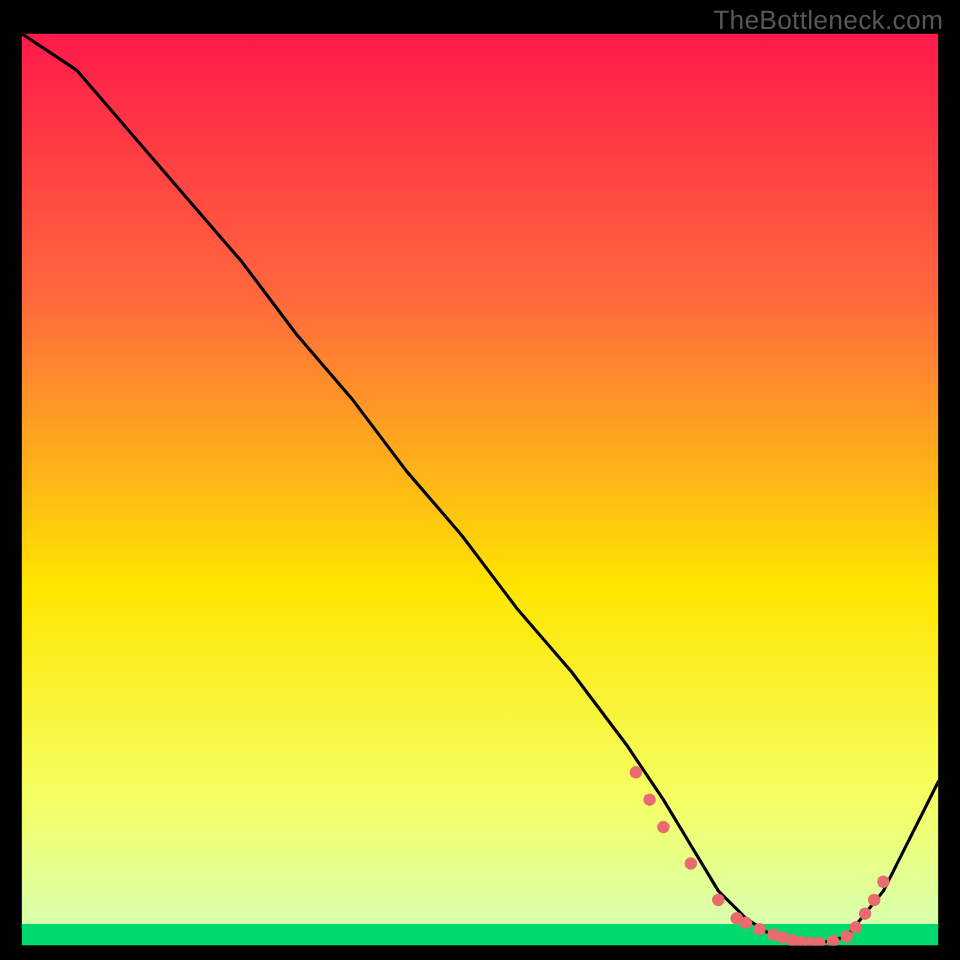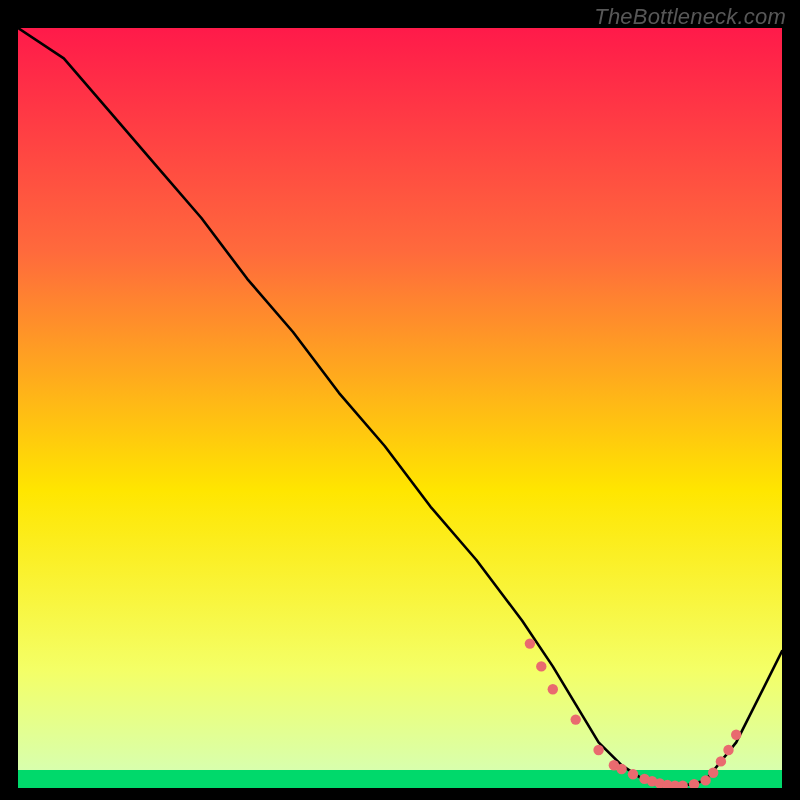--- a/index.html
+++ b/index.html
@@ -8,21 +8,20 @@
     width: 800px;
     height: 800px;
     background: #000;
     overflow: hidden;
   }
   .frame {
     position: relative;
     width: 800px;
     height: 776px;
     background: #000;
-    font-style: italic;
   }
   .watermark {
     position: absolute;
     top: 4px;
     right: 14px;
     font-family: Arial, Helvetica, sans-serif;
     font-size: 22px;
     color: #575757;
     letter-spacing: 0.2px;
   }

